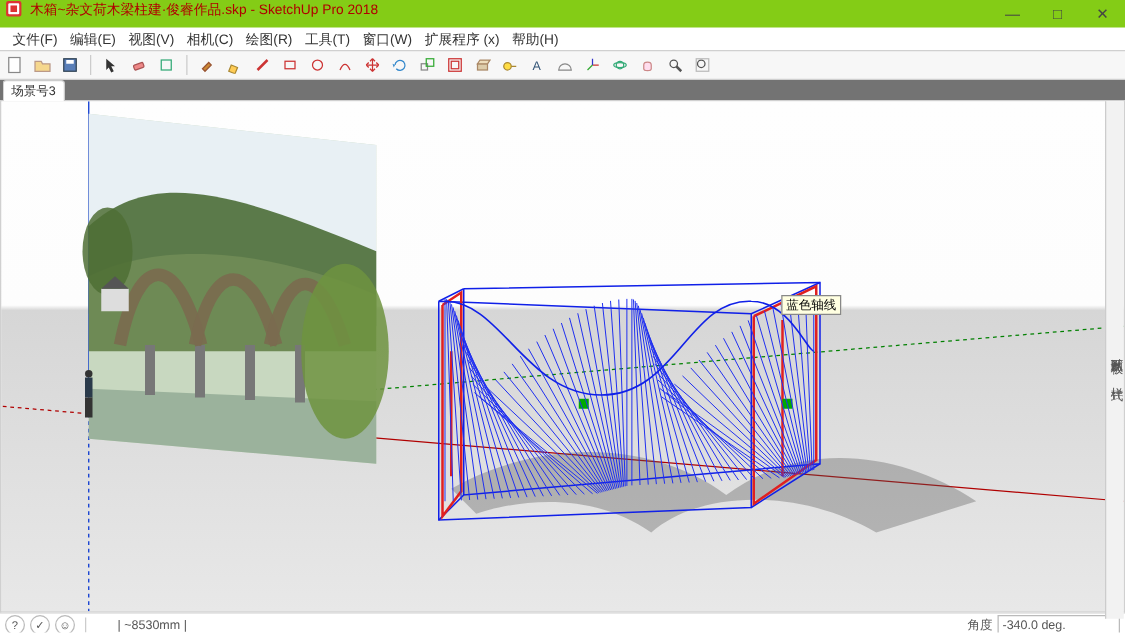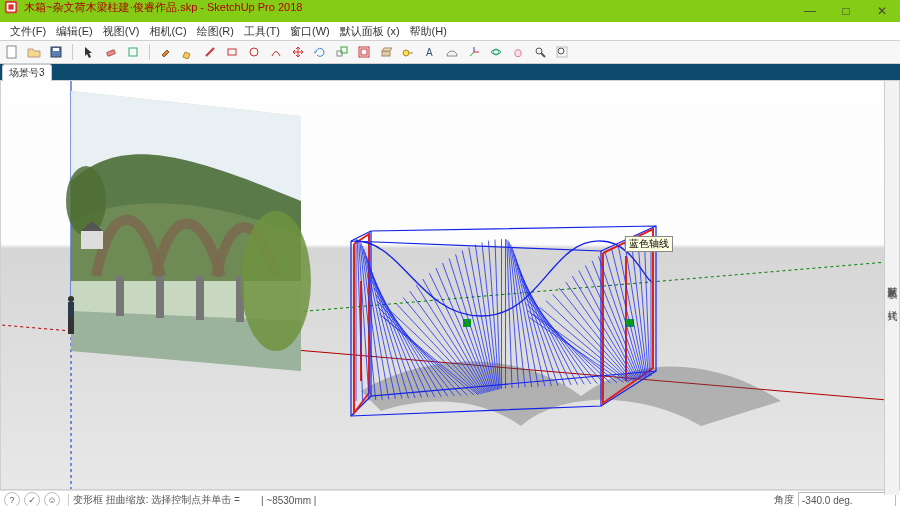--- a/index.html
+++ b/index.html
@@ -7,21 +7,21 @@
   .titlebar .ico{width:14px;height:14px;margin-right:6px}
   .titlebar .title{color:#b00000;font-size:11px}
   .winbtns{position:absolute;right:0;top:0;height:22px;display:flex}
   .winbtns div{width:36px;display:flex;align-items:center;justify-content:center;font-family:Arial;font-size:12px;color:#444}
   .winbtns .close{color:#444}
   .menubar{height:18px;padding:0 6px;display:flex;align-items:center;gap:2px;font-size:11px;color:#333}
   .menubar span{padding:0 4px}
   .toolbar{height:22px;border-top:1px solid #d0d0d0;border-bottom:1px solid #d0d0d0;background:#f7f7f7;display:flex;align-items:center;padding:0 4px;gap:6px}
   .toolbar .tbtn{width:16px;height:16px;display:flex;align-items:center;justify-content:center}
   .toolbar .sep{width:1px;height:16px;background:#ccc;margin:0 2px}
-  .scenebar{height:16px;border-bottom:1px solid #d0d0d0;background:#0c4a6e;display:flex;align-items:center;padding:0 2px}
+  .scenebar{height:16px;border-bottom:1px solid #d0d0d0;background:#737373;display:flex;align-items:center;padding:0 2px}
   .scenebar .tab{background:#fff;border:1px solid #ccc;border-bottom:none;font-size:10px;padding:1px 6px;border-radius:3px 3px 0 0;color:#333}
   .viewport{position:relative;width:898px;height:408px;border:1px solid #d0d0d0;border-top:none;background:linear-gradient(to bottom,#fefefe 0%,#fdfdfd 40%,#d6d6d6 41%,#e8e8e8 100%)}
   .viewport svg{position:absolute;inset:0}
   .sidepanel{position:absolute;right:0;top:0;width:14px;height:100%;background:#f2f2f2;border-left:1px solid #ccc;writing-mode:vertical-rl;font-size:10px;color:#555;text-align:center;padding-top:6px;letter-spacing:1px}
   .statusbar{height:18px;background:#fff;border-top:1px solid #e0e0e0;display:flex;align-items:center;font-size:10px;color:#555;padding:0 4px}
   .statusbar .sicon{width:14px;height:14px;border:1px solid #bbb;border-radius:50%;margin-right:4px;display:flex;align-items:center;justify-content:center;font-size:9px}
   .statusbar .ssep{width:1px;height:12px;background:#ccc;margin:0 4px}
   .statusbar .measurements{margin-left:auto;display:flex;align-items:center}
   .statusbar .mbox{width:90px;height:14px;border:1px solid #bbb;background:#fff;margin-left:4px;padding:0 3px;display:flex;align-items:center}
   .tooltip{position:absolute;background:#ffffe1;border:1px solid #888;font-size:10px;padding:0 3px;color:#000}
@@ -44,21 +44,21 @@
 </div>
 
 <div class="menubar">
   <span>文件(F)</span>
   <span>编辑(E)</span>
   <span>视图(V)</span>
   <span>相机(C)</span>
   <span>绘图(R)</span>
   <span>工具(T)</span>
   <span>窗口(W)</span>
-  <span>默认面板 (x)</span>
+  <span>扩展程序 (x)</span>
   <span>帮助(H)</span>
 </div>
 
 <div class="toolbar">
   <div class="tbtn">
       <svg width="14" height="14">
         <rect x="2" y="1" width="9" height="12" fill="#fff" stroke="#888"></rect>
       </svg>
     </div>
   <div class="tbtn">
@@ -354,21 +354,20 @@
   <div class="tooltip" style="left:624px;top:155px">蓝色轴线</div>
 
   <div class="sidepanel">默认面板  ▸     样式   </div>
 </div>
 
 <div class="statusbar">
   <div class="sicon">?</div>
   <div class="sicon">✓</div>
   <div class="sicon">☺</div>
   <div class="ssep"></div>
-  <span>变形框 扭曲缩放: 选择控制点并单击 =</span>
   <span style="margin-left:21px">| ~8530mm |</span>
   <div class="measurements">
     <span>角度</span>
     <div class="mbox">
         <span>-340.0 deg.</span>
       </div>
   </div>
 </div>
 
 </body></html>

